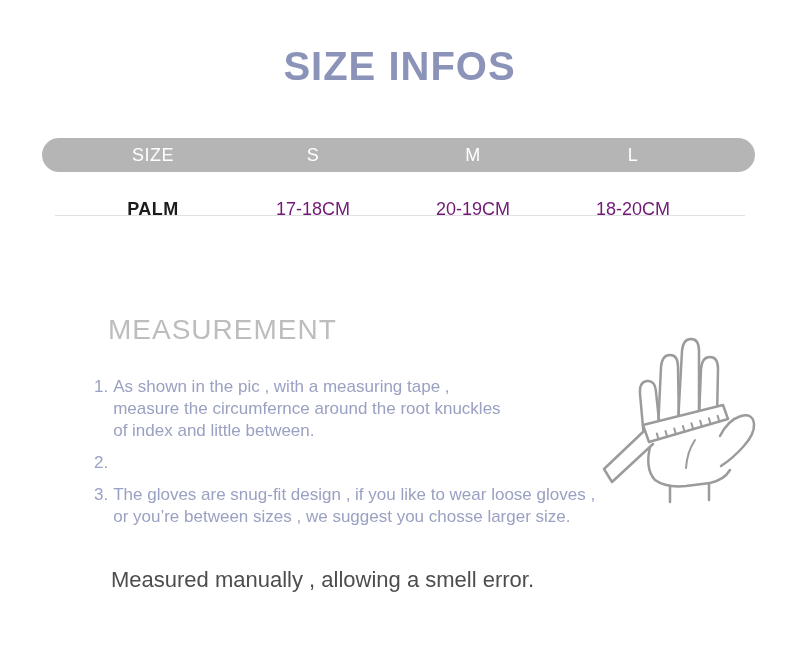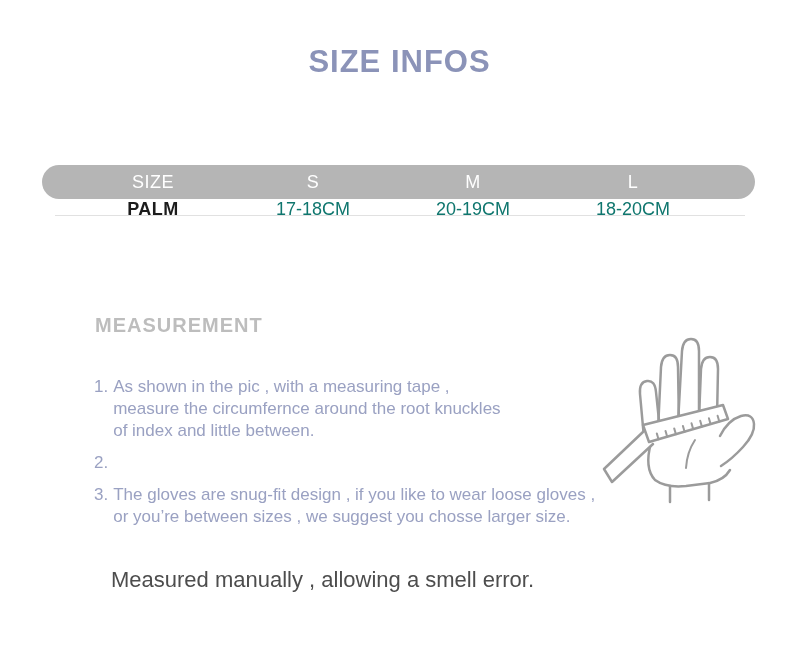--- a/index.html
+++ b/index.html
@@ -10,67 +10,66 @@
     width: 799px;
     height: 661px;
     background: #ffffff;
     overflow: hidden;
   }
   .page-title {
     position: absolute;
     top: 44px; left: 0;
     width: 100%;
     text-align: center;
-    font-size: 31px;
+    font-size: 40px;
     font-weight: 600;
     letter-spacing: 1px;
     color: #8b93b8;
   }
   .size-header {
     position: absolute;
     left: 42px; top: 138px;
     width: 713px; height: 34px;
     background: #b5b5b5;
     border-radius: 17px;
     display: grid;
     grid-template-columns: repeat(4, 160px);
     padding: 0 42px 0 31px;
     align-items: center;
-    margin-top: 27px;
   }
   .size-header .cell {
     text-align: center;
     color: #ffffff;
     font-size: 18px;
     font-weight: 400;
     letter-spacing: 0.5px;
   }
   .size-row {
     position: absolute;
     left: 42px; top: 188px;
     width: 713px; height: 43px;
     display: grid;
     grid-template-columns: repeat(4, 160px);
     padding: 0 42px 0 31px;
     align-items: center;
   }
   .size-row .cell { text-align: center; font-size: 18px; }
   .size-row .row-label { color: #1c1c1c; font-weight: 700; letter-spacing: 0.5px; }
-  .size-row .row-value { color: #0f766e; font-weight: 400; }
+  .size-row .row-value { color: #701a75; font-weight: 400; }
   .row-divider {
     position: absolute;
     left: 55px; top: 215px;
     width: 690px; height: 1px;
     background: #e1e1e1;
   }
   .measure-heading {
     position: absolute;
-    left: 95px; top: 314px;
-    font-size: 20px;
-    font-weight: 700;
+    left: 108px; top: 314px;
+    font-size: 28px;
+    font-weight: 400;
     letter-spacing: 1px;
     color: #bdbdbd;
   }
   .steps {
     position: absolute;
     left: 94px; top: 376px;
     width: 580px;
   }
   .step {
     display: flex;

